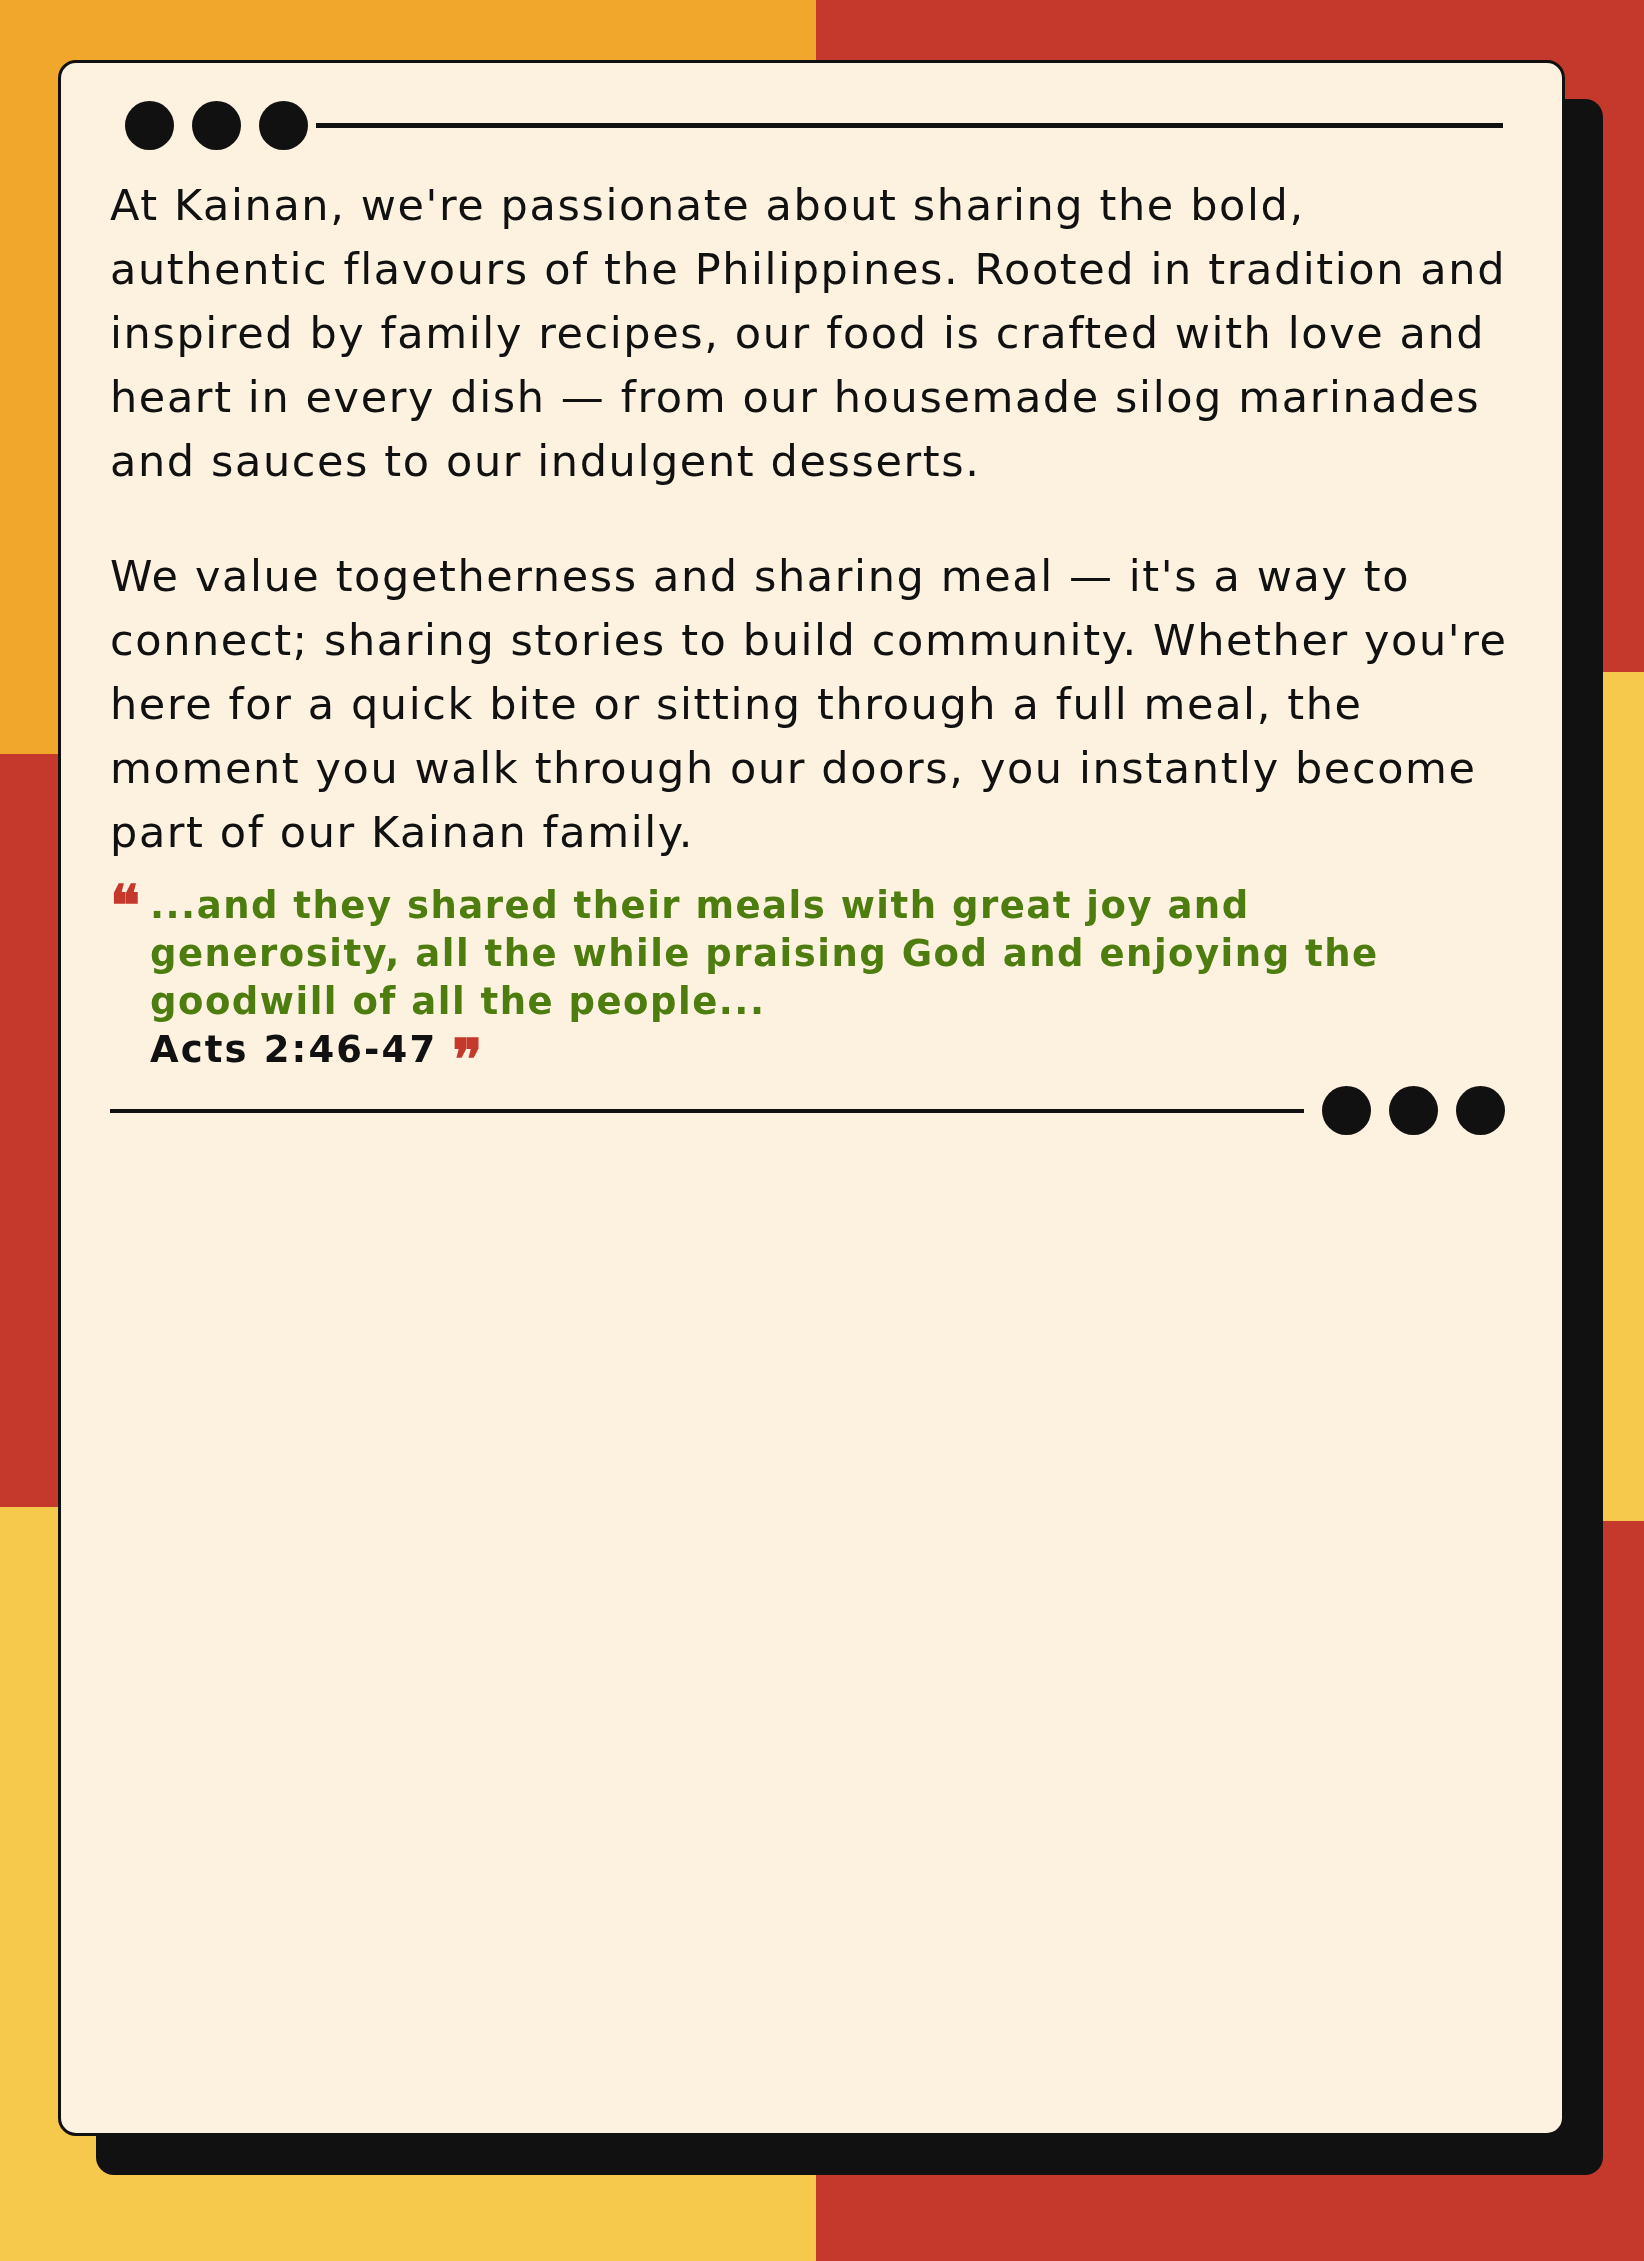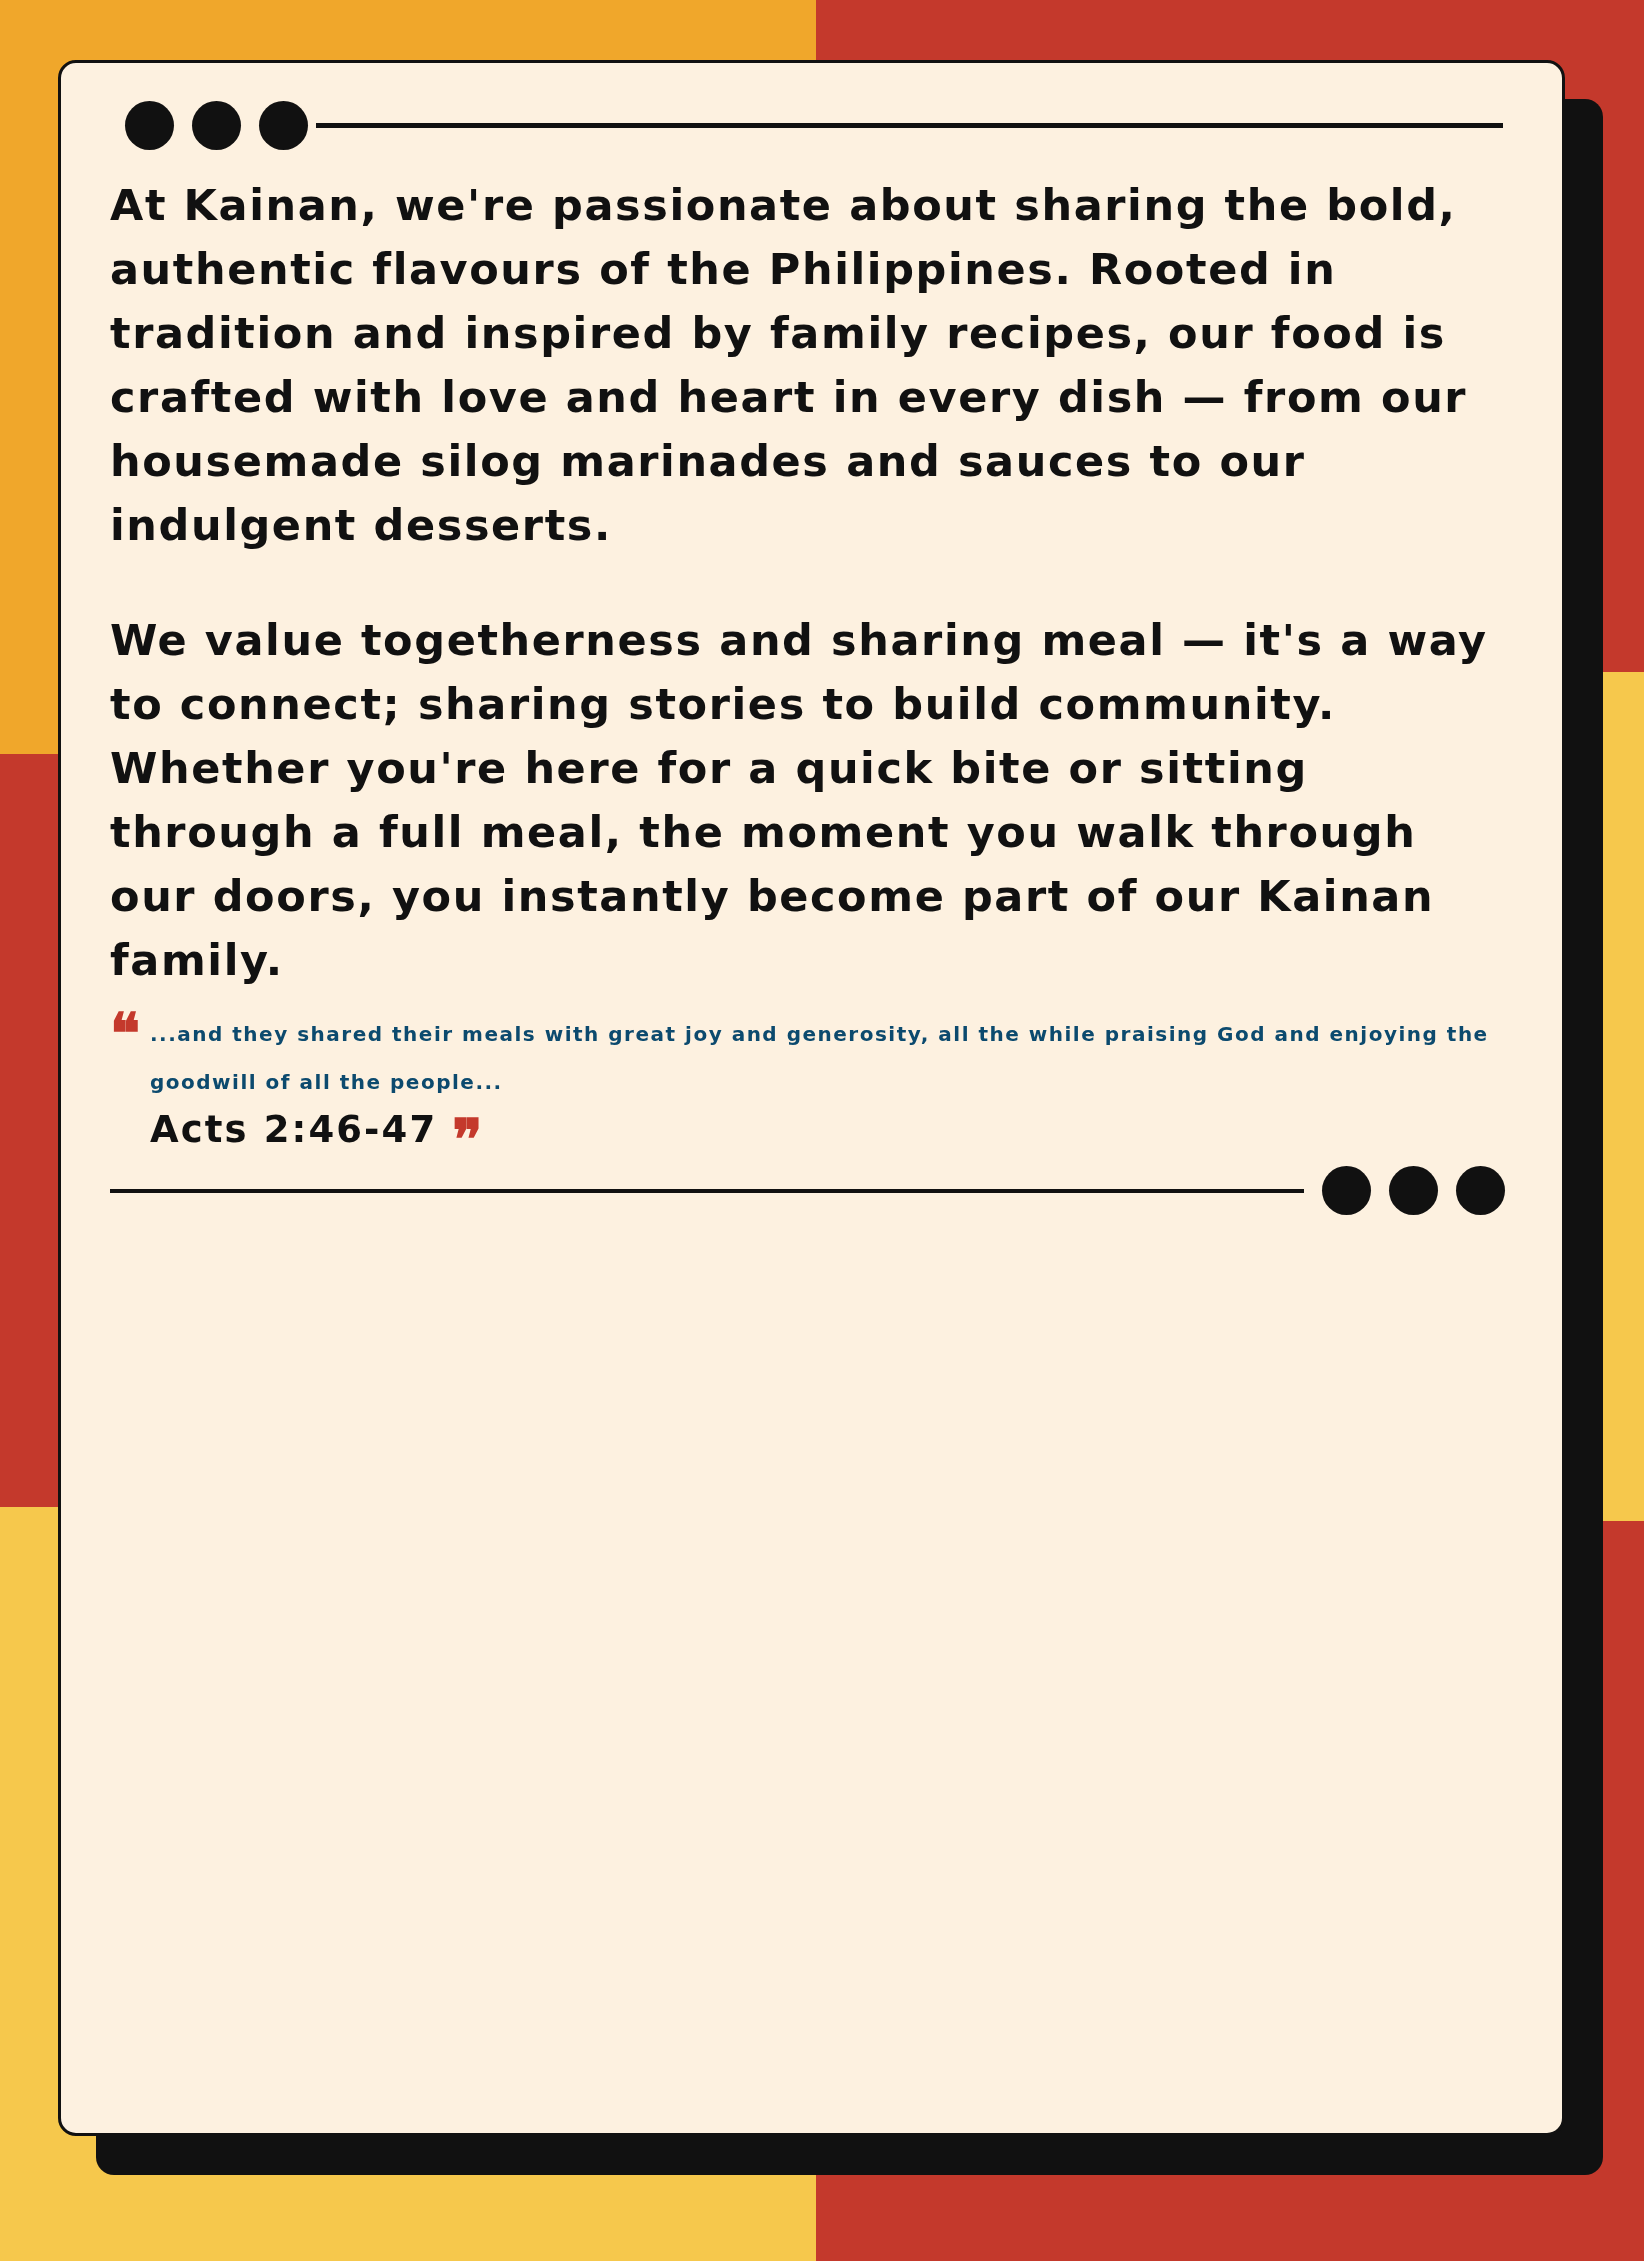--- a/index.html
+++ b/index.html
@@ -111,21 +111,21 @@
     margin-right: 18px;
   }
   .dots-row-bottom .dot + .dot { margin-left: 18px; }
 
   
   .body-text {
     font-size: 43px;
     line-height: 64px;
     letter-spacing: 1.6px;
     color: #111111;
-    font-weight: 700;
+    font-weight: 400;
   }
   .para { margin: 0 0 51px 0; }
   .para.tight { margin-bottom: 0; }
   .mission {
     font-style: italic;
     margin: 0 0 51px 0;
     font-size: 43px;
     line-height: 64px;
     letter-spacing: 1.5px;
     color: #111111;
@@ -143,25 +143,25 @@
     line-height: 0.7;
     font-weight: 700;
     font-family: "DejaVu Serif", serif;
   }
   .quote-open {
     position: absolute;
     left: 0;
     top: 4.1px;
   }
   .quote-text {
-    font-size: 20px;
+    font-size: 37px;
     line-height: 48px;
     letter-spacing: 1.5px;
     font-weight: 700;
-    color: #0c4a6e;
+    color: #4d7c0f;
     margin: 0;
   }
   .quote-ref {
     font-size: 37px;
     line-height: 48px;
     letter-spacing: 2.1px;
     font-weight: 700;
     color: #111111;
     display: inline-block;
     vertical-align: middle;

